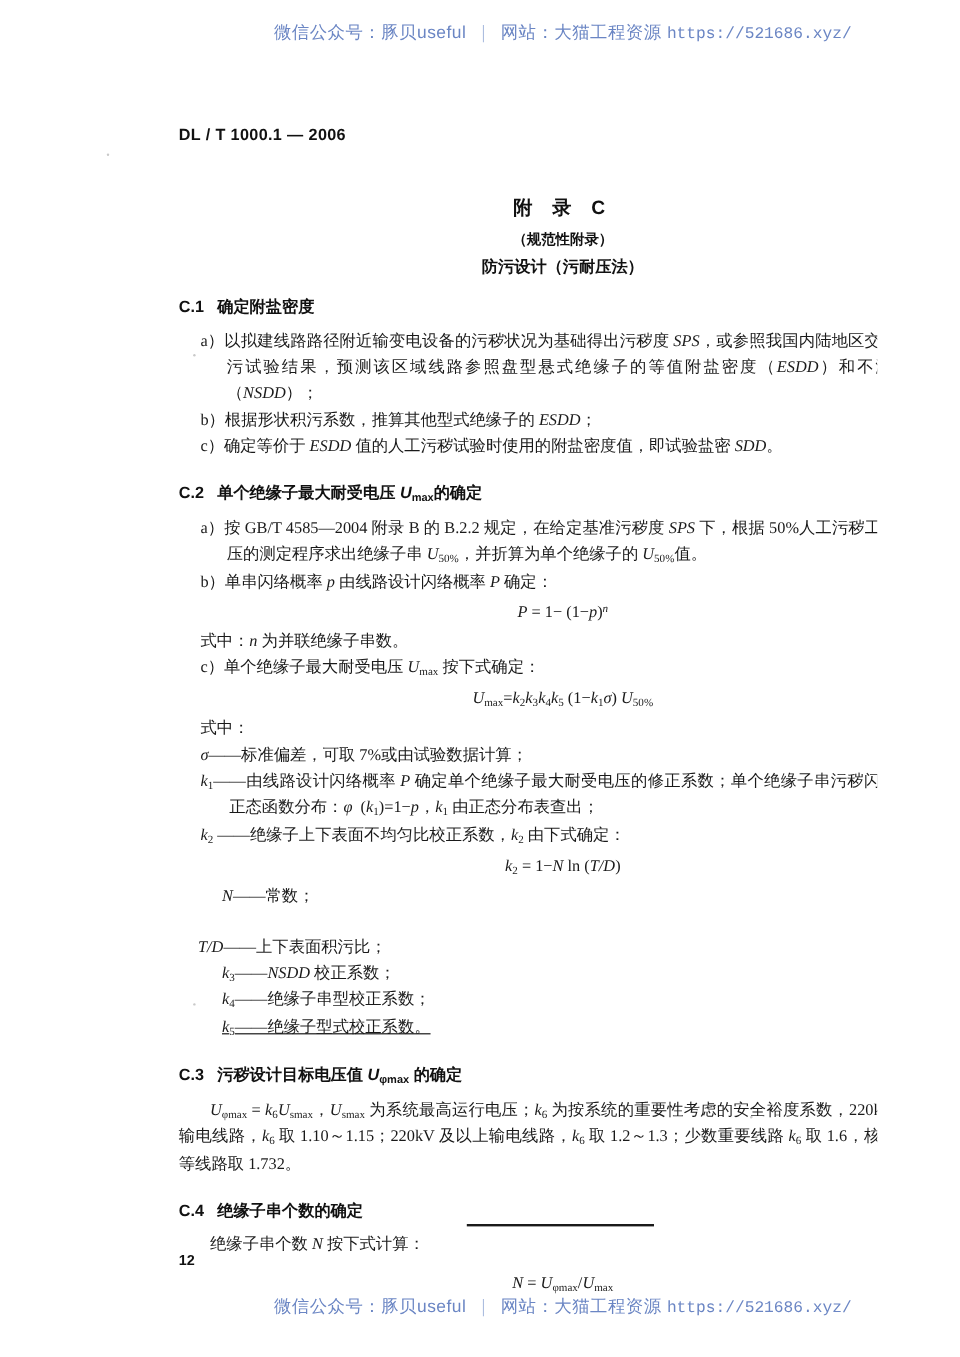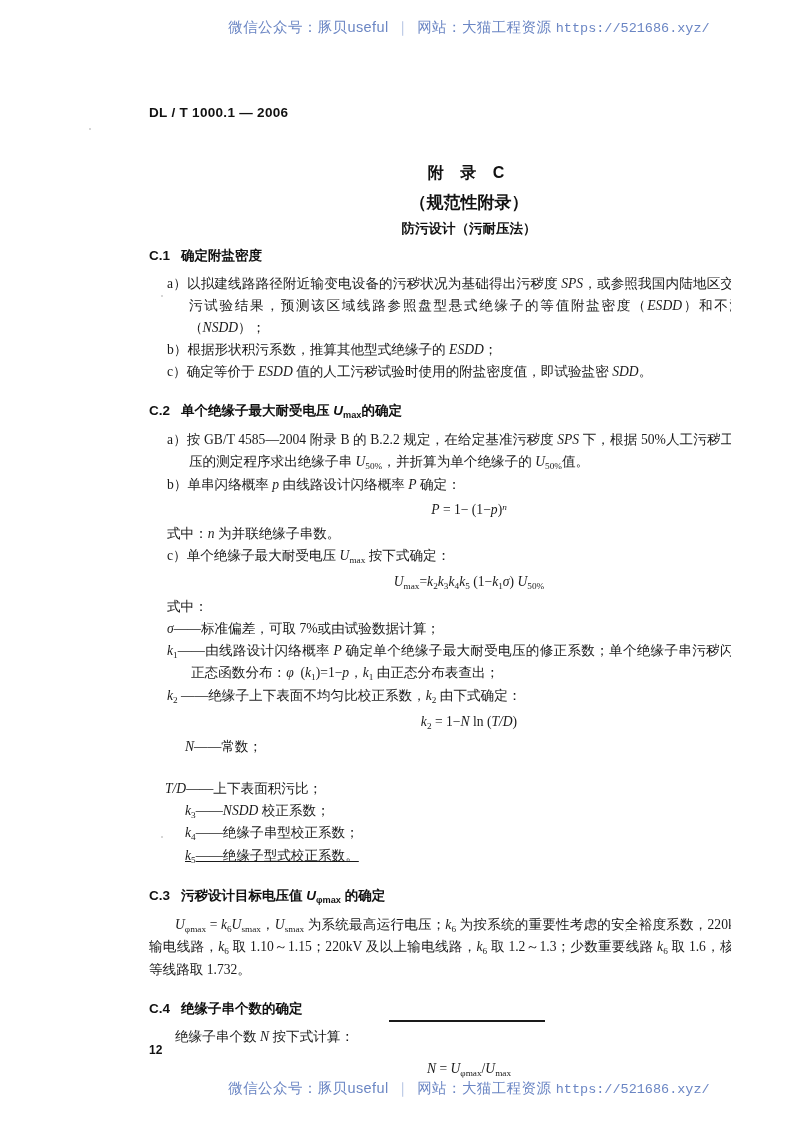--- a/index.html
+++ b/index.html
@@ -76,21 +76,21 @@
     font-family: "Liberation Sans", "DejaVu Sans", sans-serif;
     font-weight: bold;
     font-size: 16px;
     letter-spacing: 6px;
     color: #111;
     margin-bottom: 7px;
   }
   #appendix-kind {
     font-family: "Liberation Sans", "DejaVu Sans", sans-serif;
     font-weight: bold;
-    font-size: 17px;
+    font-size: 12px;
     color: #111;
     margin-bottom: 6px;
   }
   #appendix-subject {
     font-family: Liberation Sans, sans-serif;
     font-weight: bold;
     font-size: 13.5px;
     color: #111;
   }
 

